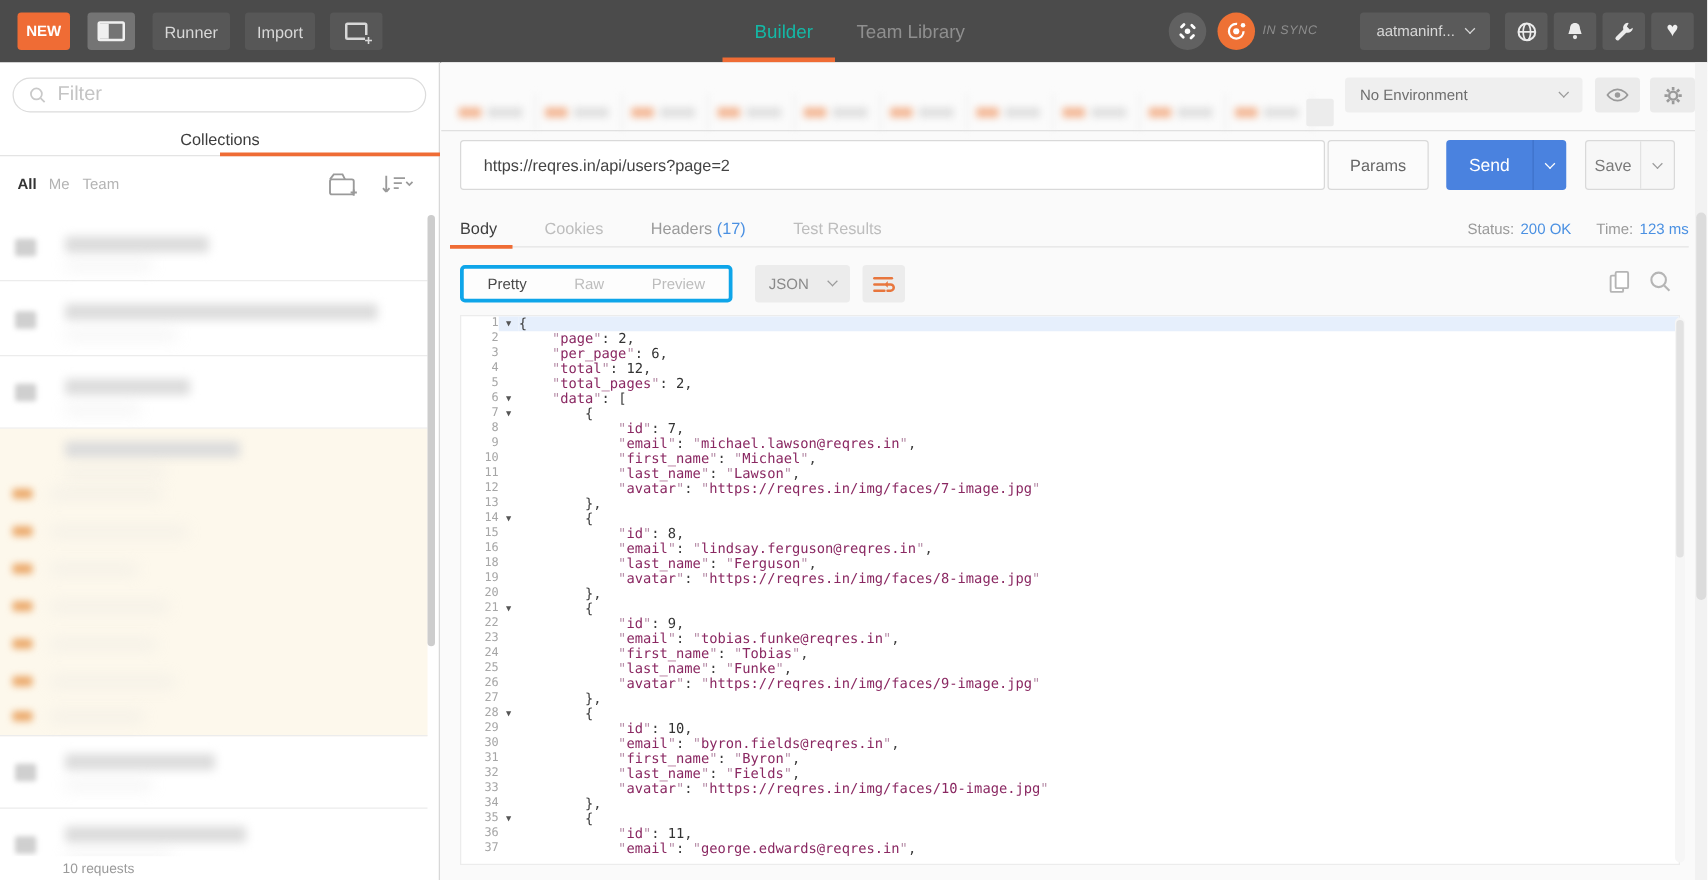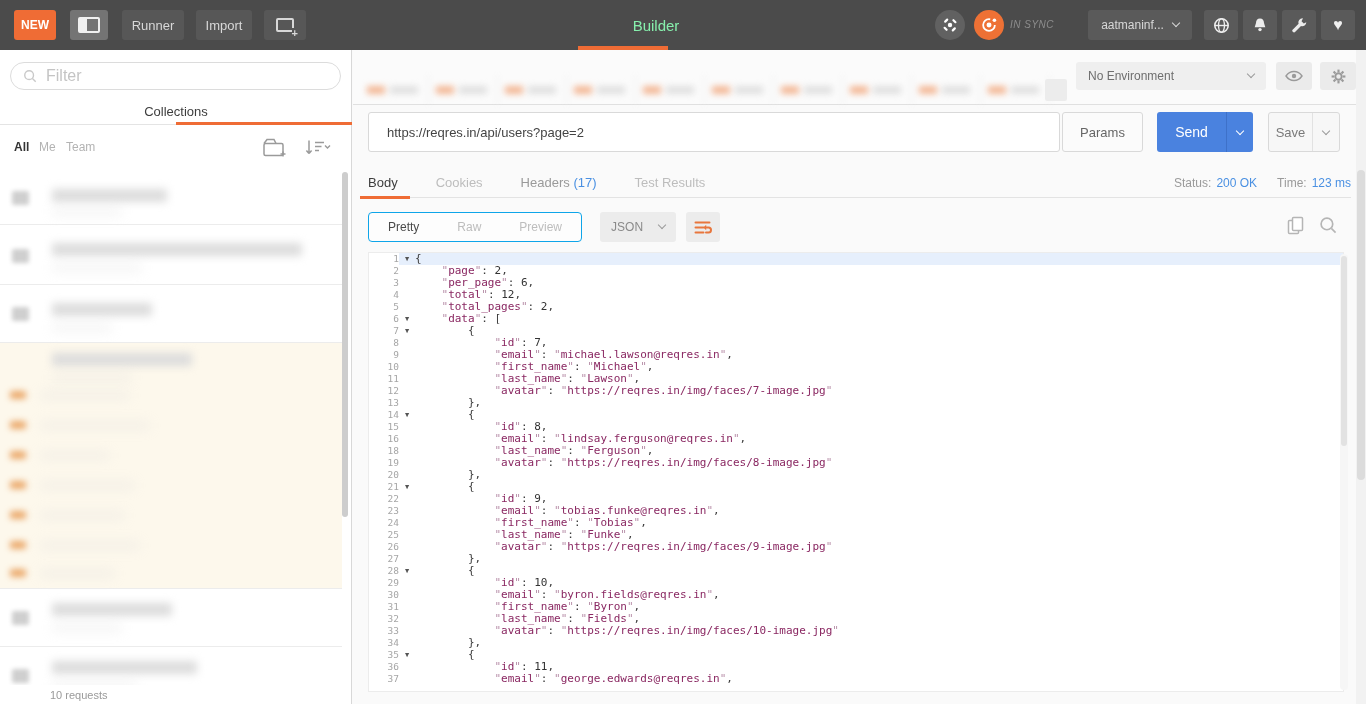--- a/index.html
+++ b/index.html
@@ -15,21 +15,21 @@
   .btn-toggle { left:70px; width:38px; background:#747474; }
   .toggle-glyph { width:22px; height:16px; border:2px solid #f0f0f0; border-radius:2px; position:relative; }
   .toggle-glyph::before { content:""; position:absolute; left:0; top:0; bottom:0; width:7px; background:#f0f0f0; }
   .btn-runner { left:122px; width:62px; }
   .btn-import { left:196px; width:56px; }
   .btn-newwin { left:264px; width:42px; }
   .newwin-glyph { width:18px; height:14px; border:2px solid #d8d8d8; border-radius:2px; position:relative; }
   .newwin-glyph::after { content:"+"; position:absolute; right:-6px; bottom:-8px; color:#d8d8d8; font-size:11px; font-weight:bold; background:#575757; line-height:10px; }
   .top-tab { position:absolute; top:0; height:50px; display:flex; align-items:center; justify-content:center;
              font-size:15px; cursor:pointer; }
-  .tab-builder { left:611px; width:90px; color:#86efac; }
+  .tab-builder { left:582px; width:90px; color:#14b8a6; }
   .tab-teamlib { left:676px; width:105px; color:#8f8f8f; }
   .builder-underline { position:absolute; bottom:0; left:578px; width:90px; height:4px; background:#ef6c35; }
   .hicon-circle { position:absolute; top:10px; width:30px; height:30px; border-radius:50%;
                   display:flex; align-items:center; justify-content:center; cursor:pointer; }
   .ic-satellite { left:935px; background:#616161; }
   .ic-sync { left:974px; background:#ee7135; }
   .insync { position:absolute; left:1010px; top:19px; font-size:10px; color:#8d8d8d; letter-spacing:.5px;font-style:italic; }
   .btn-user { left:1088px; width:104px; background:#5a5a5a; font-size:12px; }
   .sq { background:#5a5a5a; width:34px; }
   .btn-globe { left:1204px; } .btn-bell { left:1243px; } .btn-wrench { left:1282px; } .btn-heart { left:1321px; color:#f0f0f0; font-size:16px; }
@@ -102,21 +102,21 @@
   .rtab.active { color:#3d3d3d; }
   .rtab.dim { color:#bdbdbd; }
   .rtab.gray { color:#9a9a9a; }
   .count-blue { color:#4a90e2; }
   .resp-underline { position:absolute; left:7px; top:146px; width:50px; height:3px; background:#ef6c35; }
   .resp-meta { position:absolute; right:15px; top:118px; height:30px; display:flex; align-items:center; font-size:12px; }
   .meta-label { color:#9a9a9a; margin-left:20px; }
   .meta-value { color:#4a90e2; margin-left:5px; }
 
   .view-toolbar { position:absolute; left:15px; top:162px; height:30px; display:flex; align-items:center; }
-  .modes { display:flex; border:1px solid #0ea5e9; border-radius:4px; height:30px; background:#fdfdfd; overflow:hidden; }
+  .modes { display:flex; border:3px solid #0ea5e9; border-radius:4px; height:30px; background:#fdfdfd; overflow:hidden; }
   .mode { padding:0 19px; display:flex; align-items:center; font-size:12px; color:#bdbdbd; cursor:pointer; }
   .mode.active { color:#4a4a4a; }
   .fmt-select { margin-left:18px; width:76px; height:30px; background:#ececec; border-radius:3px; display:flex;
                 align-items:center; padding:0 11px; font-size:12px; color:#8a8a8a; cursor:pointer; }
   .fmt-select .chev { margin-left:auto; color:#9a9a9a; }
   .wrap-btn { margin-left:10px; width:34px; height:30px; background:#ececec; border-radius:3px;
               display:flex; align-items:center; justify-content:center; cursor:pointer; }
   .body-icons { position:absolute; right:28px; top:166px; display:flex; gap:14px; }
   .body-icons span { cursor:pointer; display:flex; }
 
@@ -149,20 +149,21 @@
     <div class="hbtn btn-toggle">
       <div class="toggle-glyph"></div>
     </div>
     <div class="hbtn btn-runner">Runner</div>
     <div class="hbtn btn-import">Import</div>
     <div class="hbtn btn-newwin">
       <div class="newwin-glyph"></div>
     </div>
 
     <div class="top-tab tab-builder">Builder</div>
+    <div class="top-tab tab-teamlib">Team Library</div>
     <div class="builder-underline"></div>
 
     <div class="hicon-circle ic-satellite">
       <svg width="16" height="16" viewBox="0 0 16 16">
         <circle cx="8" cy="8" r="2.2" fill="#fff"></circle>
         <g stroke="#fff" stroke-width="2.2" stroke-linecap="round">
           <path d="M3.2 4.6l2-2"></path>
             <path d="M10.8 13.4l2-2"></path>
             <path d="M4.6 12.8l-2-2"></path>
             <path d="M13.4 5.2l-2-2"></path>

